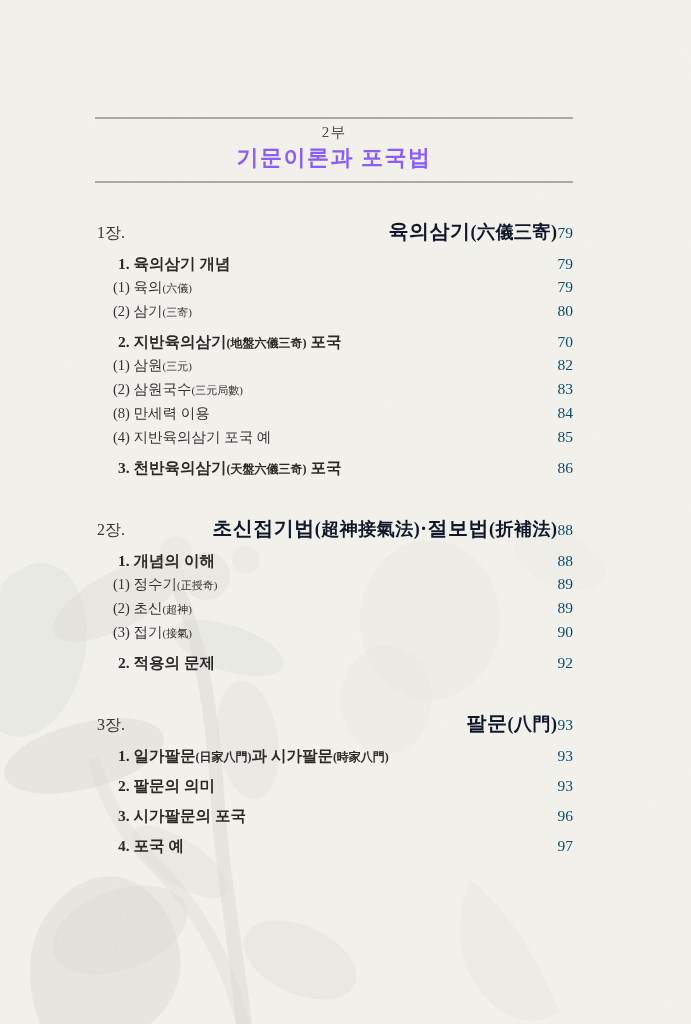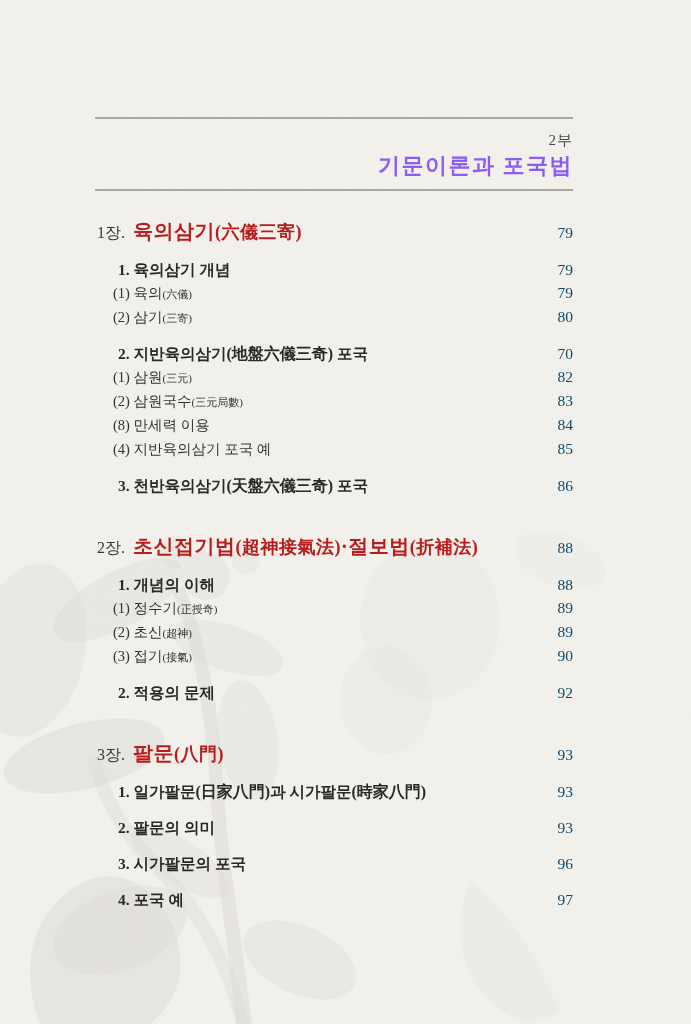--- a/index.html
+++ b/index.html
@@ -12,38 +12,38 @@
     font-family:"Liberation Serif","DejaVu Serif",serif;
     color:#2e2c2a;
   }
   .wm, .grain{position:absolute;top:0;left:0;width:691px;height:1024px;pointer-events:none;}
   .grain{opacity:.5;}
   
   .header{
     position:absolute;top:117px;left:95px;width:478px;
     border-top:2px solid #aba9a6;
     border-bottom:2px solid #aba9a6;
-    text-align:right;
-    padding:12px 0 8px 0;
+    text-align:center;
+    padding:4px 0 8px 0;
     box-sizing:border-box;
   }
   .part{font-size:15px;color:#4b4946;letter-spacing:1px;line-height:18px;}
   .title{font-size:22px;font-weight:bold;color:#8b5cf6;letter-spacing:1.5px;line-height:30px;margin-top:2px;}
   
   .toc{position:absolute;top:218px;left:95px;width:478px;}
   .chapter + .chapter{margin-top:33px;}
   .row{display:flex;justify-content:space-between;align-items:baseline;}
   .head{height:30px;margin-bottom:6px;padding-left:2px;}
   .ch-label{font-size:16px;color:#3a3836;margin-right:8px;white-space:nowrap;}
-  .ch-title{flex:1;font-size:20px;font-weight:bold;color:#b91c1c;letter-spacing:.5px;white-space:nowrap;}
+  .ch-title{flex:1;font-size:20px;font-weight:bold;color:#0f172a;letter-spacing:.5px;white-space:nowrap;text-align:right;}
   .ch-title .ha{font-size:18px;}
   .item{height:24px;}
-  .lvl1{padding-left:23px;margin-top:12px;gap:40px;}
+  .lvl1{padding-left:23px;margin-top:6px;gap:40px;}
   .lvl1 .txt{font-size:15.5px;font-weight:bold;color:#2b2927;}
-  .lvl1 .txt .ha{font-size:16px;}
+  .lvl1 .txt .ha{font-size:12px;}
   .lvl2{padding-left:18px;}
   .lvl2 .txt{font-size:14.5px;color:#343230;}
   .lvl2 .txt .ha{font-size:11px;}
   .txt{white-space:nowrap;}
   .pg{font-size:15.5px;color:#0c4a6e;font-weight:normal;white-space:nowrap;}
 </style>
 </head>
 <body>
 
 <div class="page">

